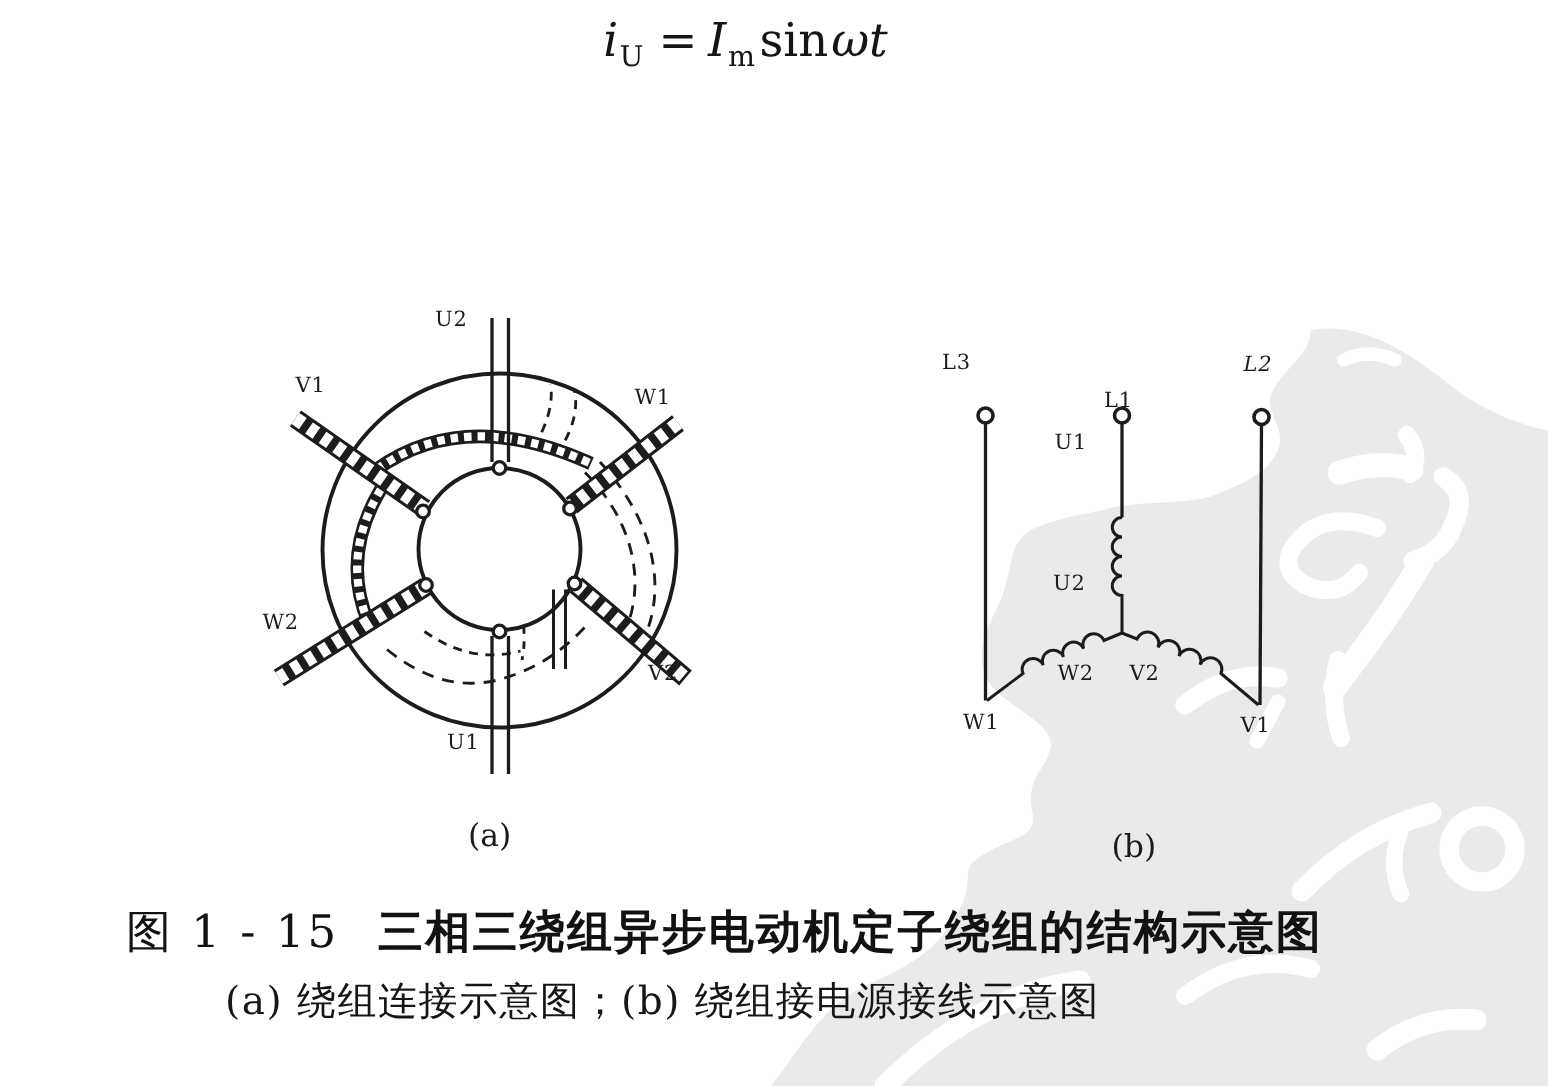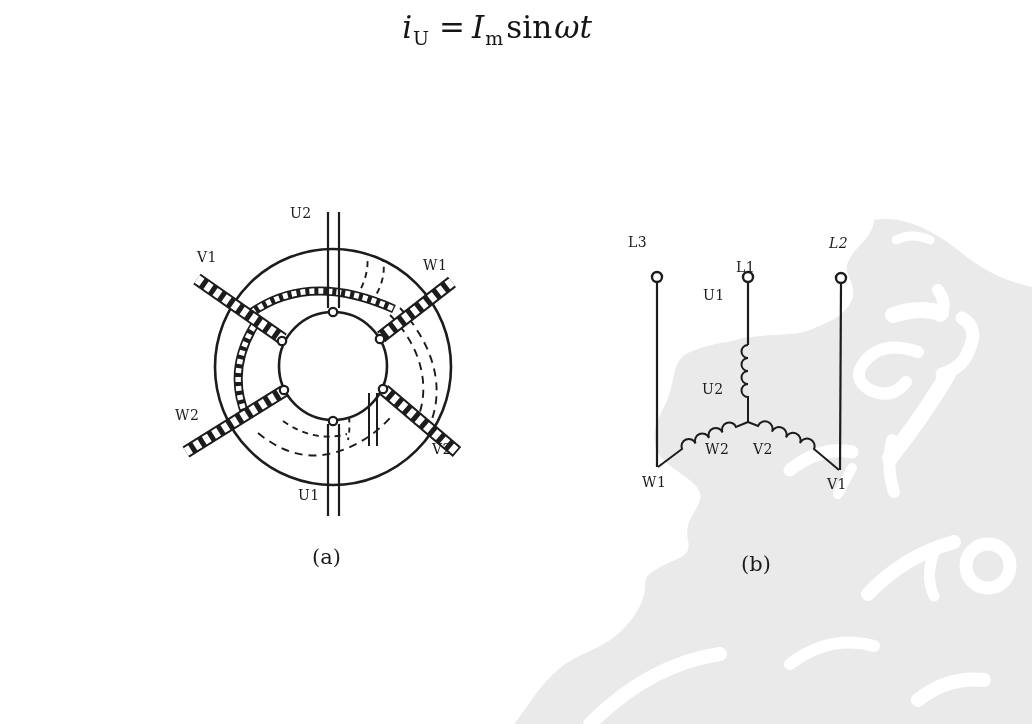--- a/index.html
+++ b/index.html
@@ -181,14 +181,18 @@
   <span class="lab" style="left:736px;top:234px;margin-top:25px;">L1</span>
   <span class="lab" style="left:829px;top:235px;font-style:italic;">L2</span>
   <span class="lab" style="left:703px;top:287px;">U1</span>
   <span class="lab" style="left:702px;top:381px;">U2</span>
   <span class="lab" style="left:705px;top:441px;">W2</span>
   <span class="lab" style="left:753px;top:441px;">V2</span>
   <span class="lab" style="left:642px;top:474px;">W1</span>
   <span class="lab" style="left:827px;top:476px;">V1</span>
   <span class="sublab" style="left:741px;top:552px;">(b)</span>
 
+  <div class="cap1">
+    <span class="figno">图 1 - 15</span><span>三相三绕组异步电动机定子绕组的结构示意图</span>
+  </div>
+  <div class="cap2">(a) 绕组连接示意图；(b) 绕组接电源接线示意图</div>
 
 </div>
 
 </body></html>

